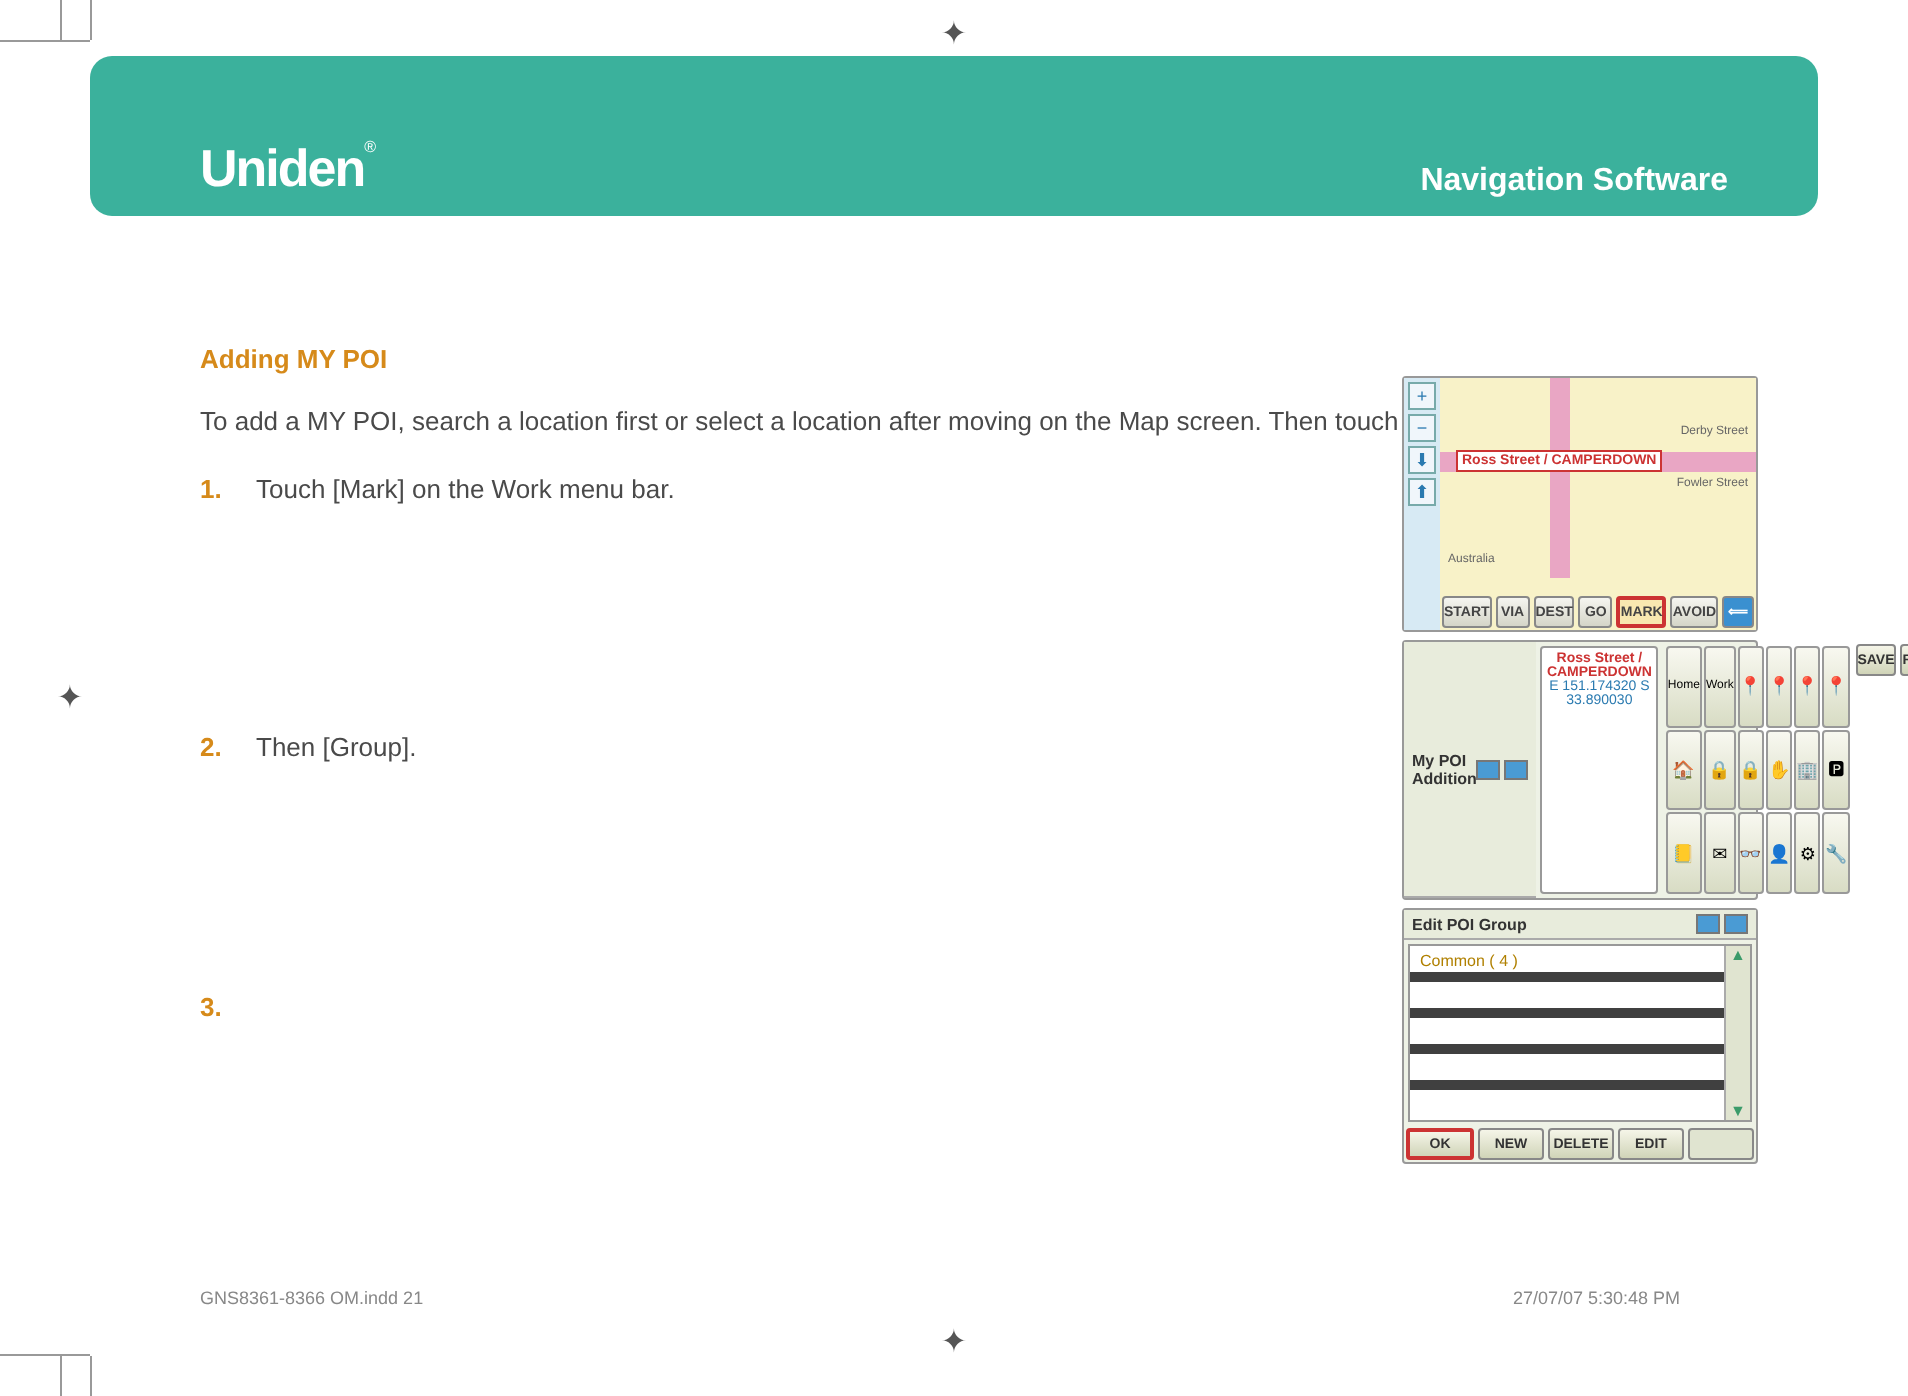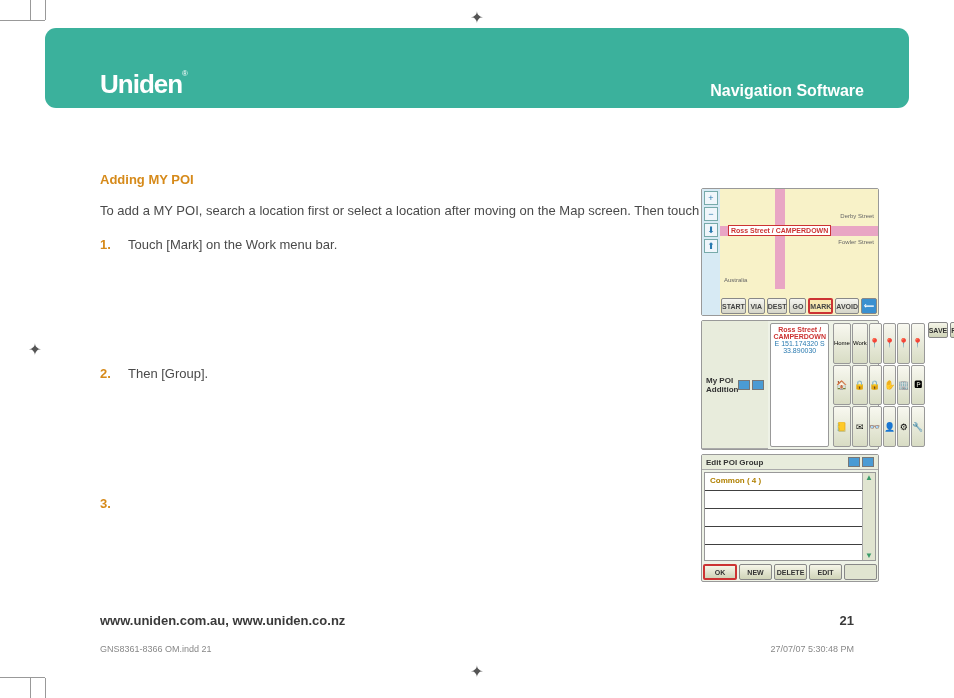--- a/index.html
+++ b/index.html
@@ -184,22 +184,22 @@
   }
   .poi-btn.group { border:2px solid #c33; }
 
   
   .screen-edit { height: 128px; display:flex; flex-direction:column; }
   .edit-list {
     flex:1; background:#fff; margin:2px; border:1px solid #999;
     position:relative;
   }
   .edit-row {
-    padding:3px 5px; font-size:8px; font-weight:bold; color:#b08000;
-    border-bottom:1px solid #404040; height:18px;
+    padding:3px 5px; font-size:8px; font-weight:normal; color:#b08000;
+    border-bottom:5px solid #404040; height:18px;
   }
   .edit-scroll {
     position:absolute; right:0; top:0; bottom:0; width:13px;
     background:#e0e4d0; display:flex; flex-direction:column; justify-content:space-between;
     border-left:1px solid #aaa;
   }
   .edit-btn {
     flex:1; max-width:34px; border:1px solid #888; border-radius:2px; margin:1px;
     background:linear-gradient(#f5f5e8,#d0d4b8);
     display:flex; align-items:center; justify-content:center;
@@ -213,21 +213,21 @@
     bottom: 30px;
     left: 55px; right: 55px;
     display: flex;
     justify-content: space-between;
     font-size: 13px;
     font-weight: bold;
     color: #3a3a3a;
   }
   .print-footer {
     position:absolute;
-    bottom:4px; left:55px; right:55px;
+    bottom:4px; left:55px; right:69px;
     display:flex; justify-content:space-between;
     font-size:9px; color:#888;
   }
 </style>
 </head>
 <body>
 
 <div class="crop-marks">
   <div class="v1"></div>
     <div class="v2"></div>
@@ -356,23 +356,19 @@
           <div class="edit-btn ok">OK</div>
           <div class="edit-btn">NEW</div>
           <div class="edit-btn">DELETE</div>
           <div class="edit-btn">EDIT</div>
           <div class="edit-btn blank"></div>
         </div>
       </div>
 
     </div>
 
-    <div class="footer">
-      <div>www.uniden.com.au, www.uniden.co.nz</div>
-      <div>21</div>
-    </div>
 
     <div class="print-footer">
       <div>GNS8361-8366 OM.indd   21</div>
       <div>27/07/07   5:30:48 PM</div>
     </div>
   </div>
 </div>
 
 </body></html>

